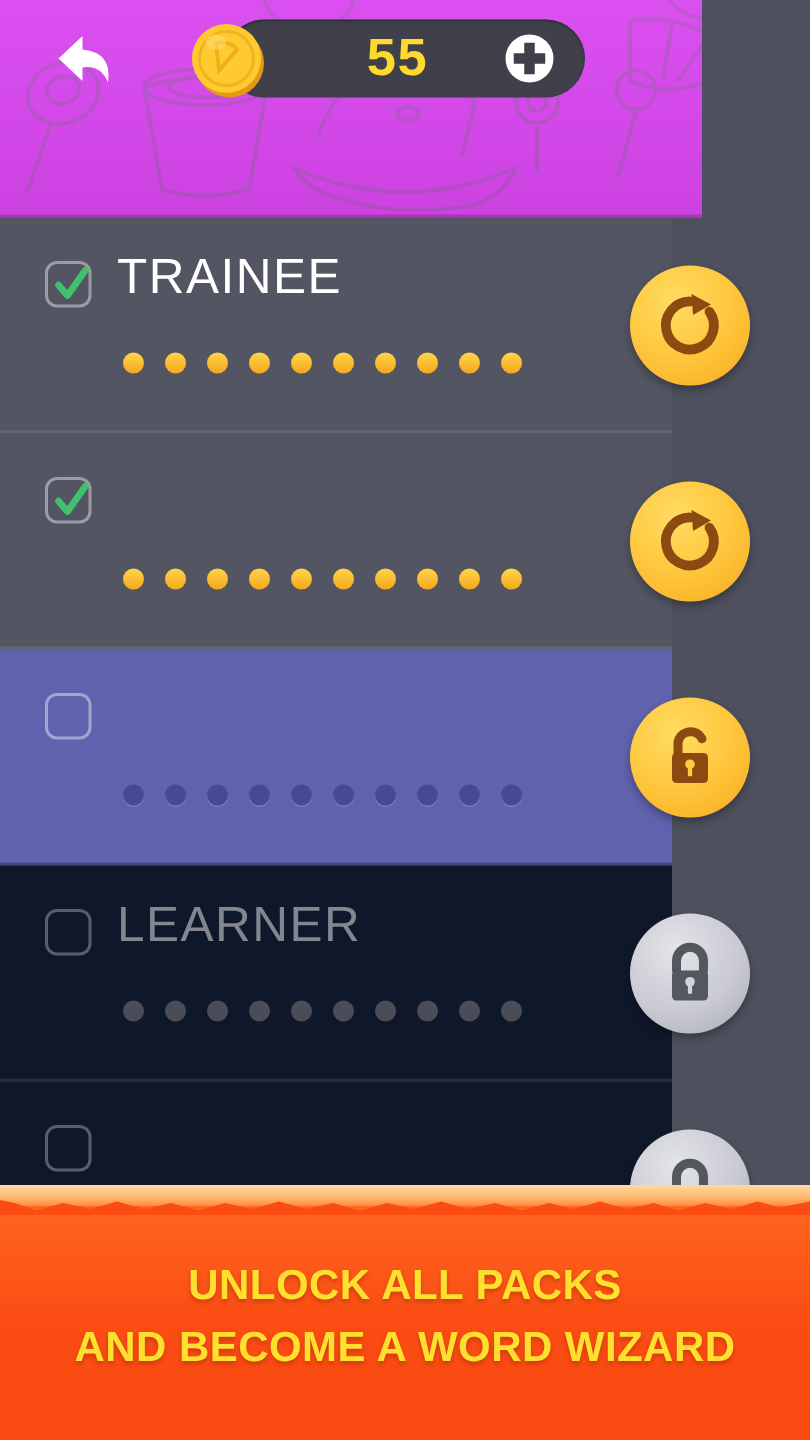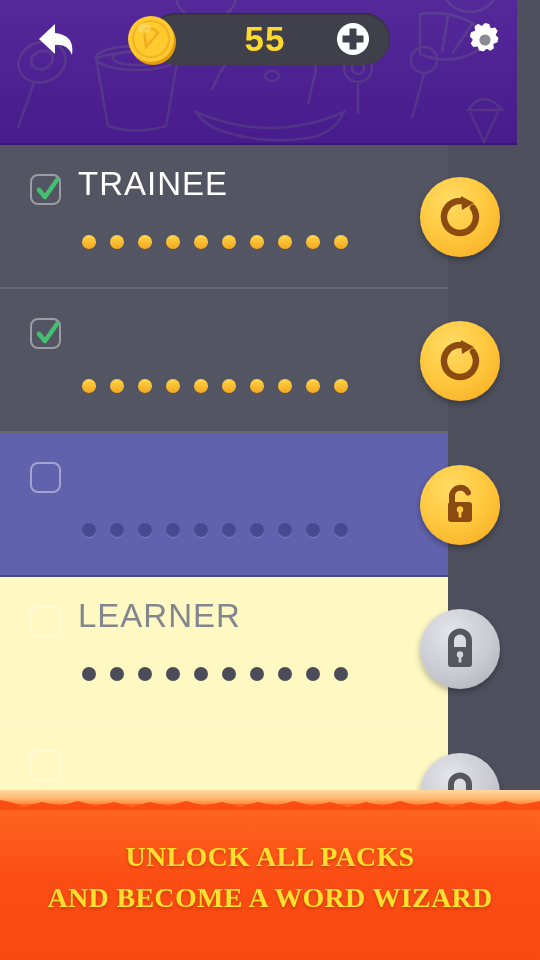--- a/index.html
+++ b/index.html
@@ -5,22 +5,22 @@
   * { margin:0; padding:0; box-sizing:border-box; }
   html,body { width:540px; height:960px; overflow:hidden; }
   body {
     font-family:"Liberation Sans", sans-serif;
     background:#4e505e;
     position:relative;
   }
 
   
   .header {
-    position:absolute; left:0; top:0; width:517px; height:145px;
-    background:#4c1d95;
+    position:absolute; left:0; top:0; width:468px; height:145px;
+    background:#d946ef;
     overflow:hidden;
   }
   .header-pattern {
     position:absolute; left:0; top:0; width:540px; height:145px;
     opacity:.28;
   }
   .header-shade {
     position:absolute; left:0; top:0; width:540px; height:145px;
     background:linear-gradient(180deg, rgba(255,255,255,.05) 0%, rgba(0,0,0,.06) 100%);
   }
@@ -64,21 +64,21 @@
   
   .list { position:absolute; left:0; top:145px; width:540px; height:675px; }
 
   .row {
     position:relative; width:448px; height:144px;
     border-bottom:2px solid rgba(255,255,255,.10);
     text-decoration:underline;
   }
   .row.normal   { background:#535562; }
   .row.active   { background:#6062ad; border-bottom-color:rgba(0,0,0,.25); }
-  .row.locked   { background:#fef9c3; }
+  .row.locked   { background:#0f172a; }
 
   .row-check {
     position:absolute; left:30px; top:29px; width:31px; height:31px;
     border:2px solid rgba(255,255,255,.42);
     border-radius:8px;
   }
   .row.locked .row-check { border-color:rgba(255,255,255,.30); }
   .row-check svg { position:absolute; left:2px; top:1px; }
 
   .row-title {
@@ -109,21 +109,20 @@
     background:radial-gradient(circle at 38% 30%, #e4e5ea 0%, #c9cad2 55%, #a9abb5 100%);
     box-shadow:0 3px 6px rgba(0,0,0,.30);
   }
 
   
   .banner {
     position:absolute; left:0; bottom:0; width:540px; height:170px;
     background:linear-gradient(180deg,#ff6a22 0%,#fb4c13 55%,#f94a12 100%);
     overflow:hidden;
     cursor:pointer;
-    font-family:Liberation Serif, serif;
   }
   .banner-torn {
     position:absolute; left:0; top:0; width:540px; height:14px;
     background:linear-gradient(180deg,#ffd9a0 0%,#ffb870 60%,#ff8a3c 100%);
   }
   .banner-torn-edge {
     position:absolute; left:0; top:10px; width:540px; height:10px;
   }
   .banner-text {
     position:absolute; left:0; top:46px; width:540px;

